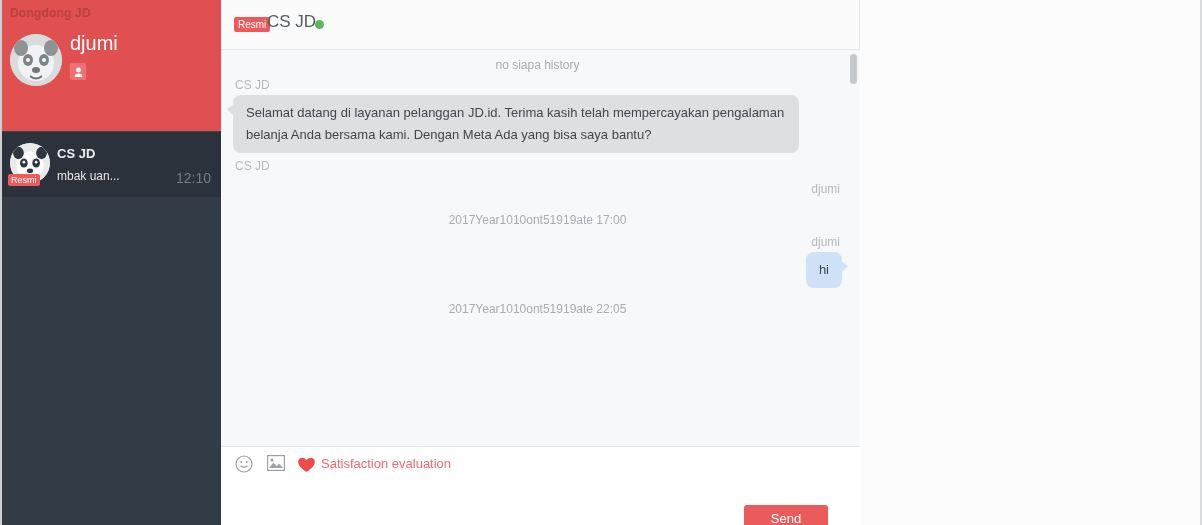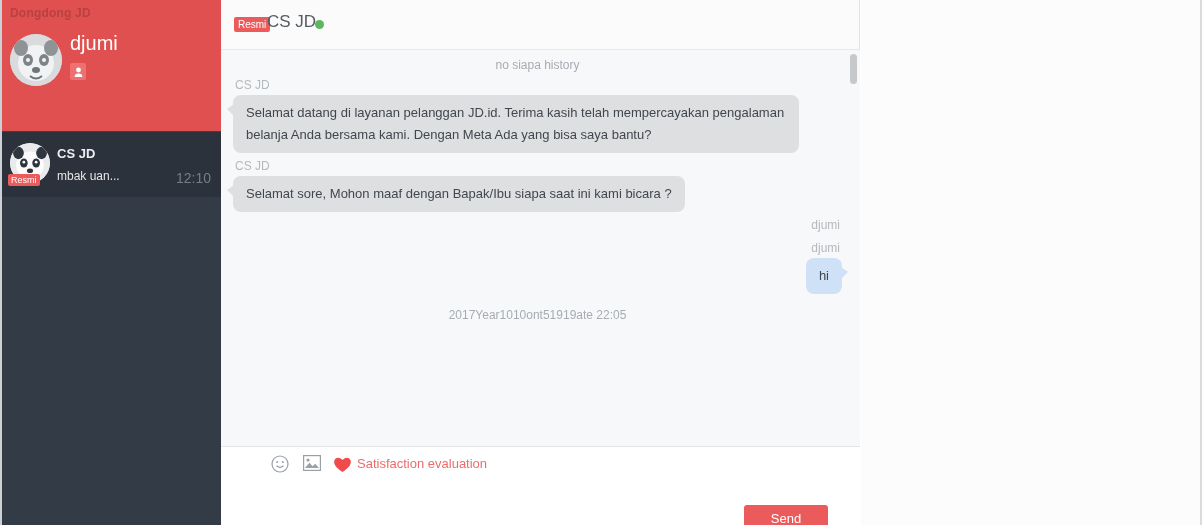--- a/index.html
+++ b/index.html
@@ -291,21 +291,20 @@
     top: 446px;
     width: 639px;
     height: 79px;
     background: #ffffff;
     border-top: 1px solid #e3e5e8;
     box-sizing: border-box;
   }
   .toolbar {
     position: relative;
     height: 34px;
-    margin-left: 36px;
   }
   .tb-icon {
     position: absolute;
     top: 8px;
     cursor: pointer;
     line-height: 0;
   }
   .tb-emoji { left: 14px; }
   .tb-image { left: 46px; }
   .tb-heart { left: 76px; top: 9px; }
@@ -470,27 +469,27 @@
         <div class="sys-line">no siapa history</div>
 
 
         <div class="msg-row in">
           <div class="sender">CS JD</div>
           <div class="bubble in">Selamat datang di layanan pelanggan JD.id. Terima kasih telah mempercayakan pengalaman belanja Anda bersama kami. Dengan Meta Ada yang bisa saya bantu?</div>
         </div>
 
         <div class="msg-row in">
           <div class="sender">CS JD</div>
-          <div class="bubble in">Selamat sore,  Mohon maaf dengan Bapak/Ibu siapa saat ini kami bicara ?</div>
         </div>
 
         <div class="msg-row out">
           <div class="sender">djumi</div>
         </div>
 
+        <div class="time-line">2017Year1010ont51919ate 17:00</div>
 
         <div class="msg-row out">
           <div class="sender">djumi</div>
           <div class="bubble out narrow">hi</div>
         </div>
 
         <div class="time-line">2017Year1010ont51919ate 22:05</div>
 
       </div>
 

